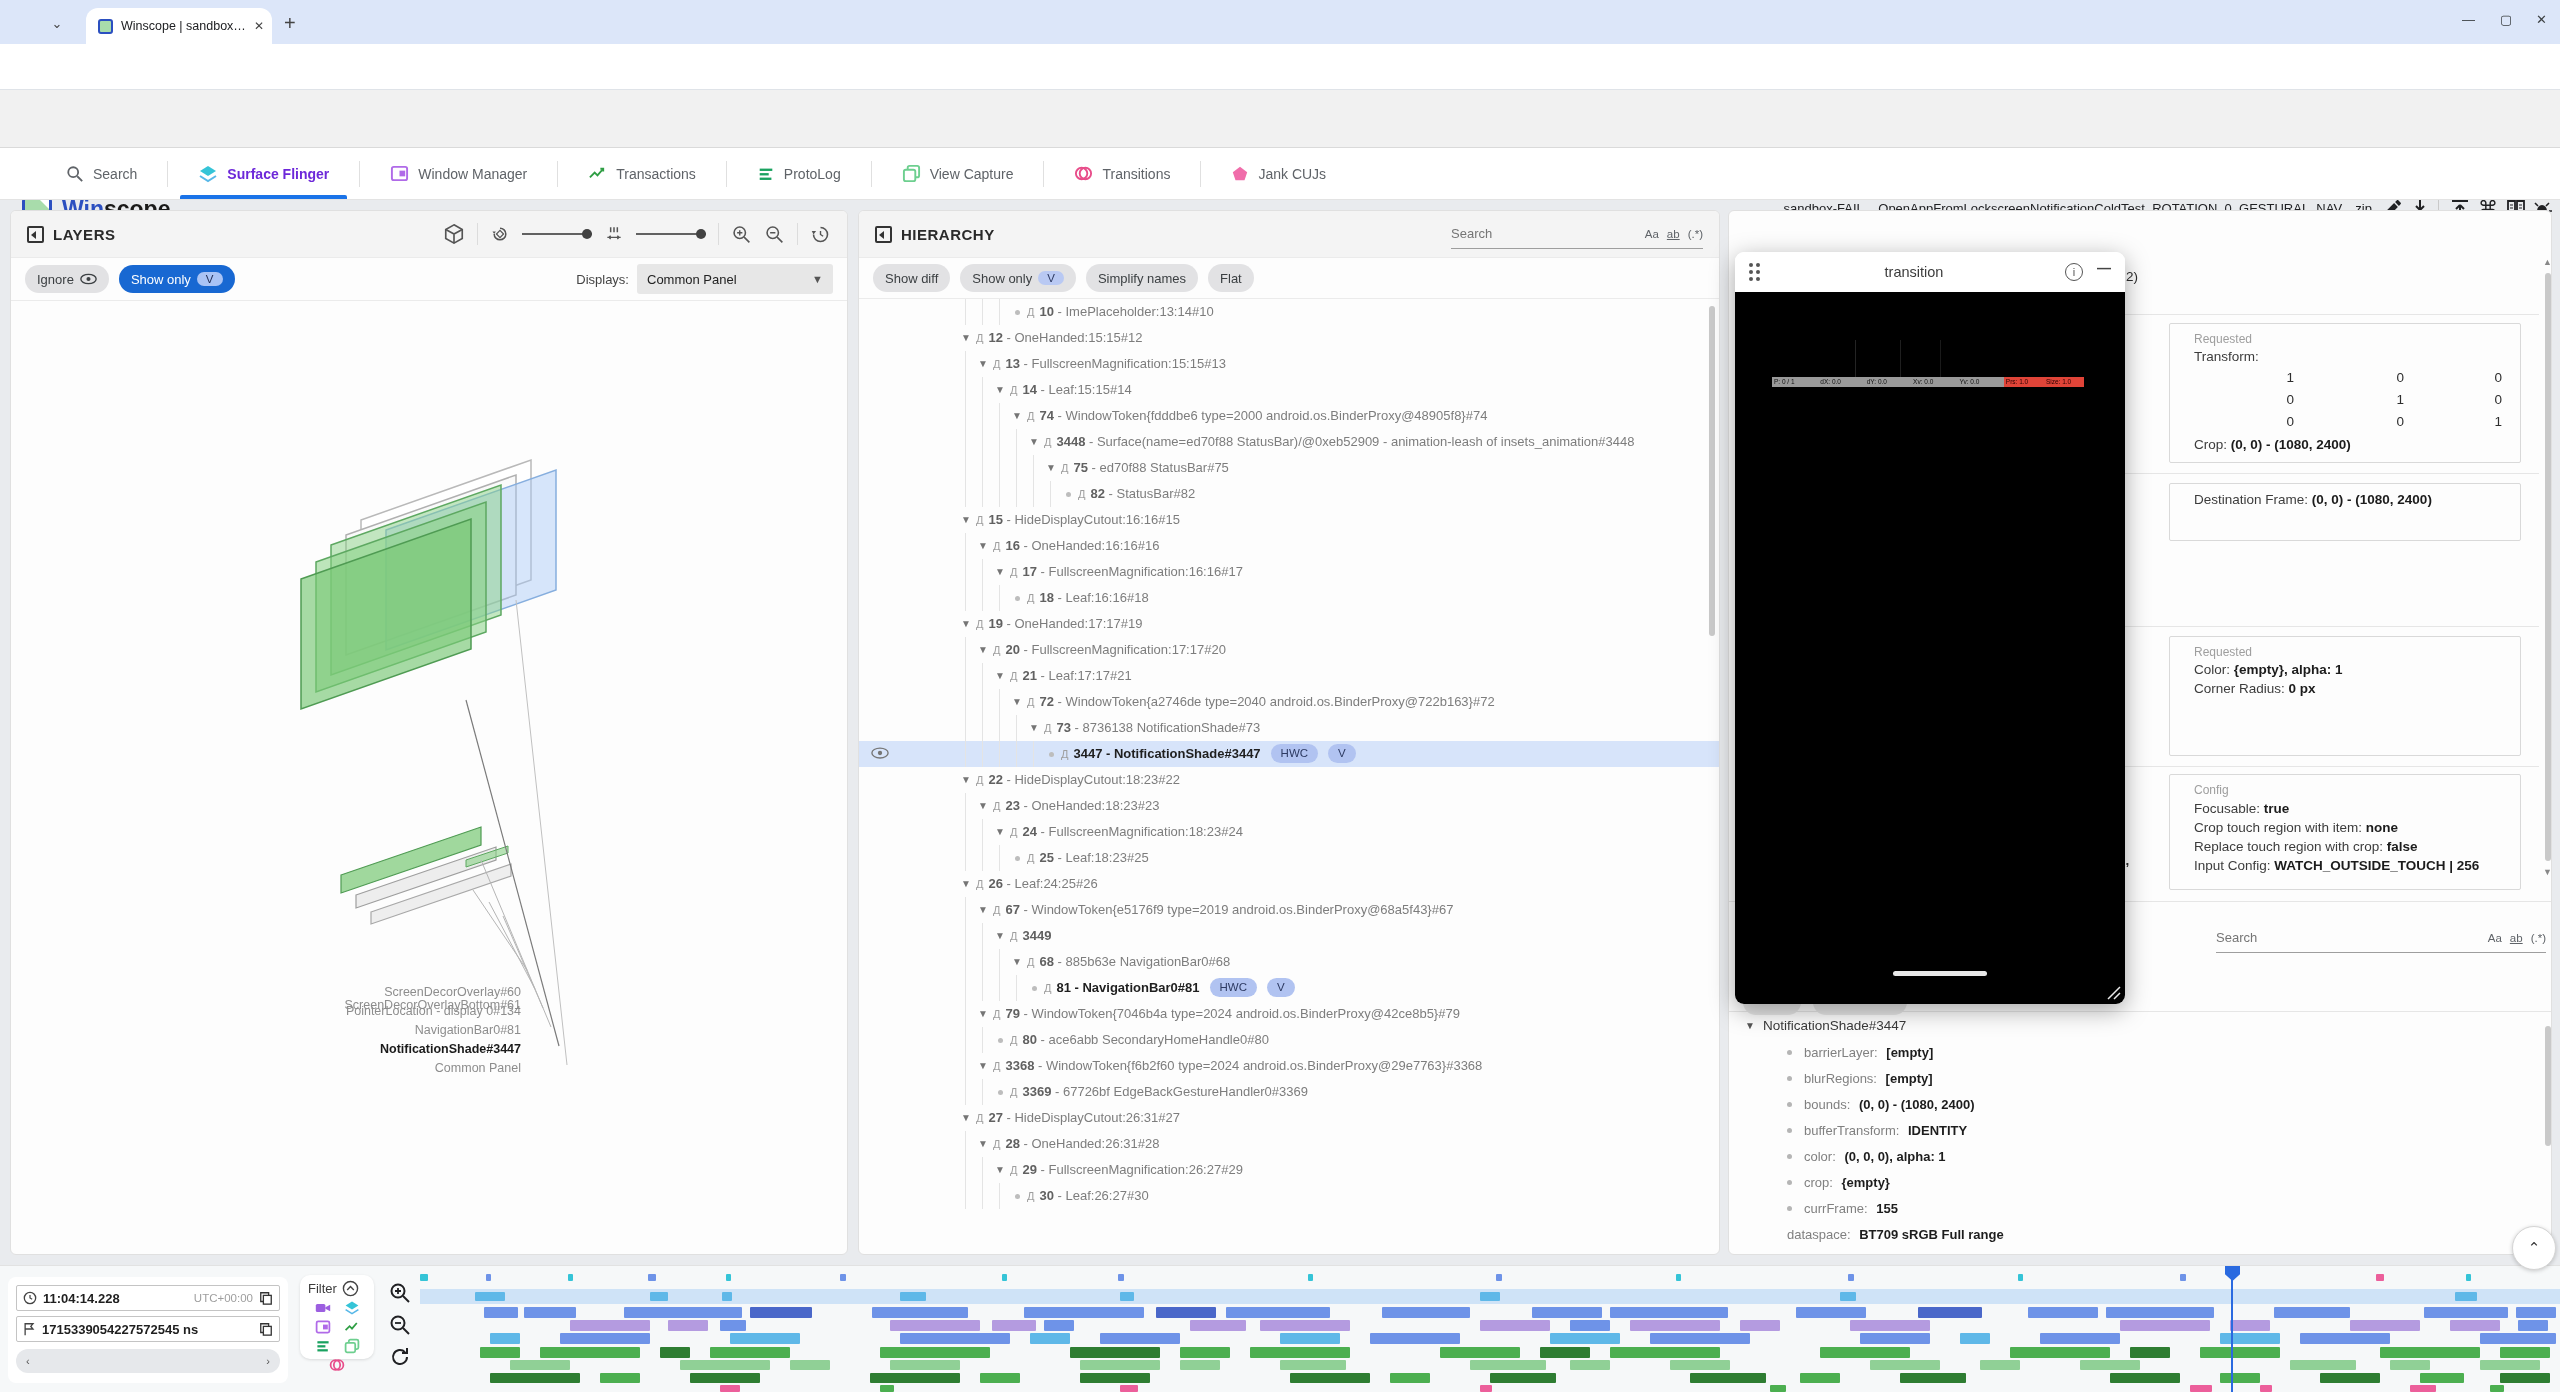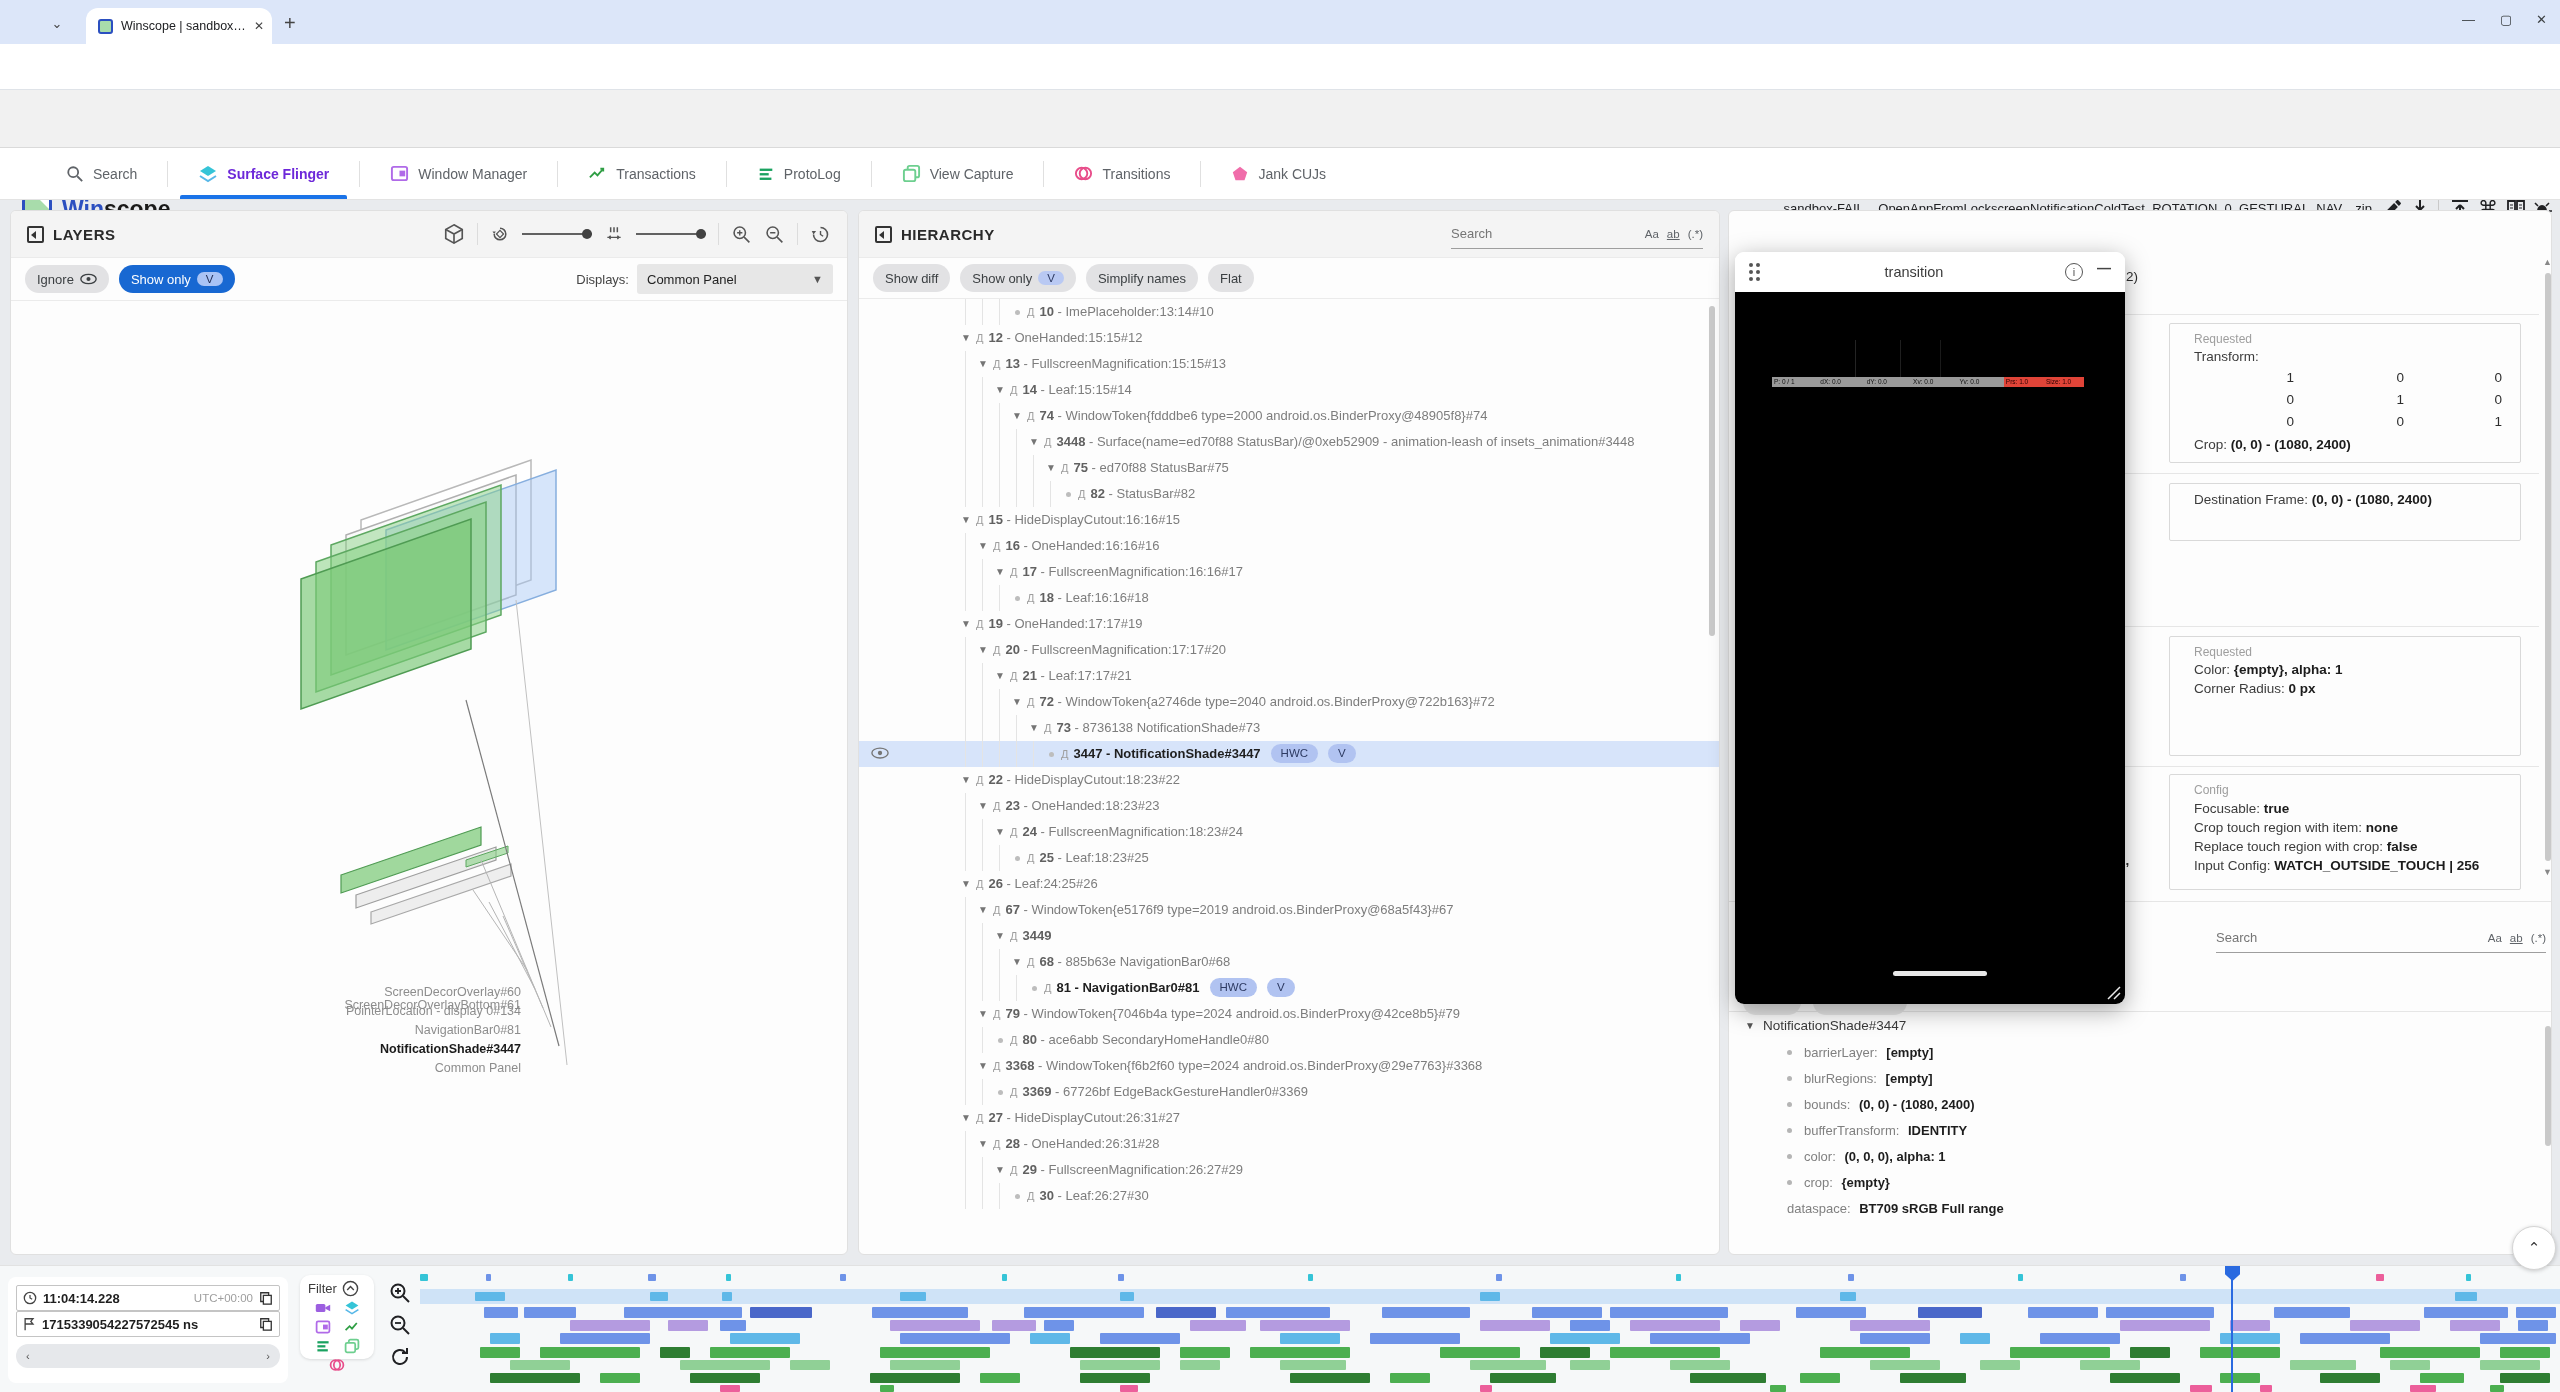--- a/index.html
+++ b/index.html
@@ -113,21 +113,21 @@
   #pointer-bar .seg.red { background:#e04438; color:#2a0000; }
   #home-bar { position:absolute; left:158px; bottom:28px; width:94px; height:5px; border-radius:3px; background:#e8e8e8; }
   .dragdots { width:14px; display:grid; grid-template-columns:4px 4px; gap:3px; }
   .dragdots i { width:4px; height:4px; border-radius:50%; background:#555; }
   #fw-info { width:18px; height:18px; border:1.5px solid #555; border-radius:50%; text-align:center; line-height:17px; font-size:11px; color:#555; margin-right:14px; }
   #fw-min { color:#444; font-weight:bold; font-size:14px; padding-bottom:8px; }
 
   
   #timeline { left:0; top:1265px; width:2560px; height:127px; background:#f6f8f9; border-top:1px solid #e2e2e2; }
   #tl-left { left:8px; top:11px; width:280px; height:106px; background:#fff; border-radius:8px; padding:8px; }
-  .tl-field { height:26px; border:1px solid #c4c4c4; border-radius:2px; display:flex; align-items:center; padding:0 6px; gap:6px; background:#fff; }
+  .tl-field { height:26px; border:1px solid #c4c4c4; border-radius:2px; display:flex; align-items:center; padding:0 6px; gap:6px; margin-bottom:5px; background:#fff; }
   .tl-field .v { font-size:13px; font-weight:bold; color:#1f1f1f; }
   .tl-field .utc { margin-left:auto; font-size:11.5px; color:#9e9e9e; }
   #tl-scroll { height:24px; background:#e6e8eb; border-radius:12px; display:flex; align-items:center; justify-content:space-between; padding:0 10px; color:#555; font-size:11px; margin-top:7px; }
   #tl-filter { left:300px; top:9px; width:74px; height:84px; background:#fff; border-radius:10px; box-shadow:0 1px 3px rgba(0,0,0,.12); padding:5px 8px; }
   #tl-filter .fhead { display:flex; align-items:center; gap:5px; font-size:13px; color:#3c3c3c; }
   #fgrid { display:grid; grid-template-columns:1fr 1fr; justify-items:center; row-gap:3px; margin-top:3px; }
   .zbtn { left:388px; width:24px; height:24px; color:#202124; }
   #tl-canvas { position:absolute; left:420px; top:0; width:2140px; height:127px; overflow:hidden; }
   #tl-band { position:absolute; left:0; top:23px; width:2140px; height:15px; background:#cfe3f7; }
   .tseg { position:absolute; border-radius:1px; }
@@ -811,20 +811,25 @@
         </div>
         <div class="prow">
           <span class="pb"></span>
           <span class="pn">color: </span>
           <span class="pv">(0, 0, 0), alpha: 1</span>
         </div>
         <div class="prow">
           <span class="pb"></span>
           <span class="pn">crop: </span>
           <span class="pv">{empty}</span>
+        </div>
+        <div class="prow">
+          <span class="pb"></span>
+          <span class="pn">currFrame: </span>
+          <span class="pv">155</span>
         </div>
         <div class="prow">
           <span class="pn">dataspace: </span>
           <span class="pv">BT709 sRGB Full range</span>
         </div>
       </div>
   </div>
   <div class="scrollthumb" style="left:816px;top:815px;height:120px"></div>
 </div>
 

